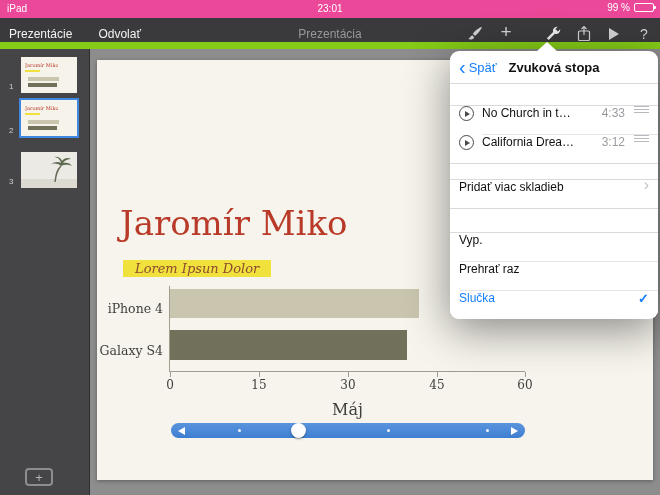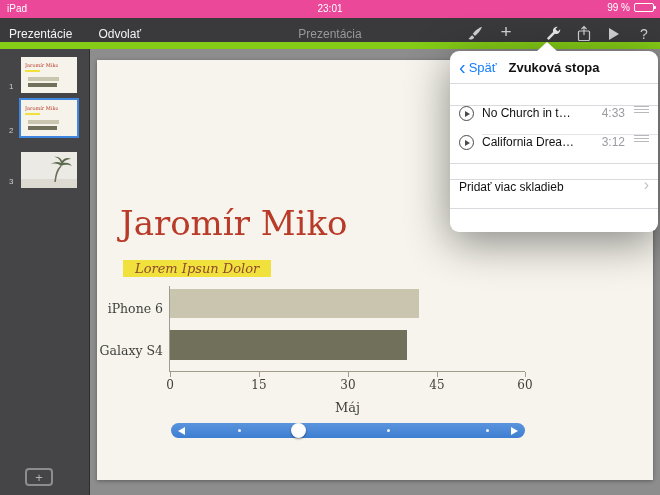--- a/index.html
+++ b/index.html
@@ -52,21 +52,21 @@
 .cat.c0{left:2px;top:241px}
 .cat.c1{left:2px;top:283px}
 .plot{position:absolute;left:72px;top:226px;width:356px;height:86px;border-left:1px solid #a09d8e;border-bottom:1px solid #a09d8e}
 .hbar{position:absolute;left:0}
 .hbar.b0{top:3px;height:29px}
 .hbar.b1{top:44px;height:30px}
 .tick{position:absolute;bottom:-6px;width:1px;height:5px;background:#a09d8e}
 .tk0{left:0}.tk1{left:89px}.tk2{left:178px}.tk3{left:267px}.tk4{left:355px}
 .ticklbl{position:absolute;top:92px;transform:translateX(-50%);font-family:"DejaVu Serif",serif;font-size:12px;color:#3f3f3c}
 .tl0{left:0}.tl1{left:89px}.tl2{left:178px}.tl3{left:267px}.tl4{left:355px}
-.xlabel{position:absolute;left:0;width:100%;top:114px;text-align:center;font-family:"DejaVu Serif",serif;font-size:13px;color:#3f3f3c}
+.xlabel{position:absolute;left:0;width:100%;top:114px;text-align:center;font-family:"DejaVu Serif",serif;font-size:16px;color:#3f3f3c}
 
 
 .scrubber{position:absolute;left:74px;top:363px;width:354px;height:15px;border-radius:8px;background:linear-gradient(#5a94dd,#3e7ed2)}
 .scrub-left{position:absolute;left:7px;top:3.5px;width:0;height:0;border-right:7px solid #fff;border-top:4px solid transparent;border-bottom:4px solid transparent}
 .scrub-right{position:absolute;right:7px;top:3.5px;width:0;height:0;border-left:7px solid #fff;border-top:4px solid transparent;border-bottom:4px solid transparent}
 .scrub-dot{position:absolute;top:6px;width:3px;height:3px;border-radius:50%;background:rgba(255,255,255,.9)}
 .sd0{left:19%}.sd1{left:61%}.sd2{left:89%}
 .scrub-knob{position:absolute;top:0;left:34%;width:15px;height:15px;border-radius:50%;background:#fdfdfd;box-shadow:0 1px 2px rgba(0,0,0,.45)}
 
 
@@ -169,21 +169,21 @@
     </div>
 
     <div class="add-slide">+</div>
   </div>
 
   <div class="canvas">
     <div class="slide">
       <div class="slide-title">Jaromír Miko</div>
       <div class="slide-sub">Lorem Ipsun Dolor</div>
 
-      <span class="cat c0">iPhone 6</span>
+      <span class="cat c0">iPhone 4</span>
       <span class="cat c1">Galaxy S4</span>
 
       <div class="plot">
         <div class="hbar b0" style="width: 70%; background: rgb(201, 197, 174);"></div>
         <div class="hbar b1" style="width: 66.6667%; background: rgb(113, 112, 90);"></div>
         <span class="tick tk0"></span>
         <span class="tick tk1"></span>
         <span class="tick tk2"></span>
         <span class="tick tk3"></span>
         <span class="tick tk4"></span>
@@ -239,16 +239,30 @@
 
       <div class="group">
         <div class="row">
           <span class="opt-label">Pridať viac skladieb</span>
           <span class="row-chev">›</span>
         </div>
       </div>
 
       <div class="sp-c"></div>
 
+      <div class="group last">
+        <div class="row">
+          <span class="opt-label">Vyp.</span>
+        </div>
+        <div class="sep full"></div>
+        <div class="row">
+          <span class="opt-label">Prehrať raz</span>
+        </div>
+        <div class="sep full"></div>
+        <div class="row selected">
+          <span class="opt-label">Slučka</span>
+          <span class="opt-check">✓</span>
+        </div>
+      </div>
     </div>
   </div>
 
 </div>
 
 </body></html>

